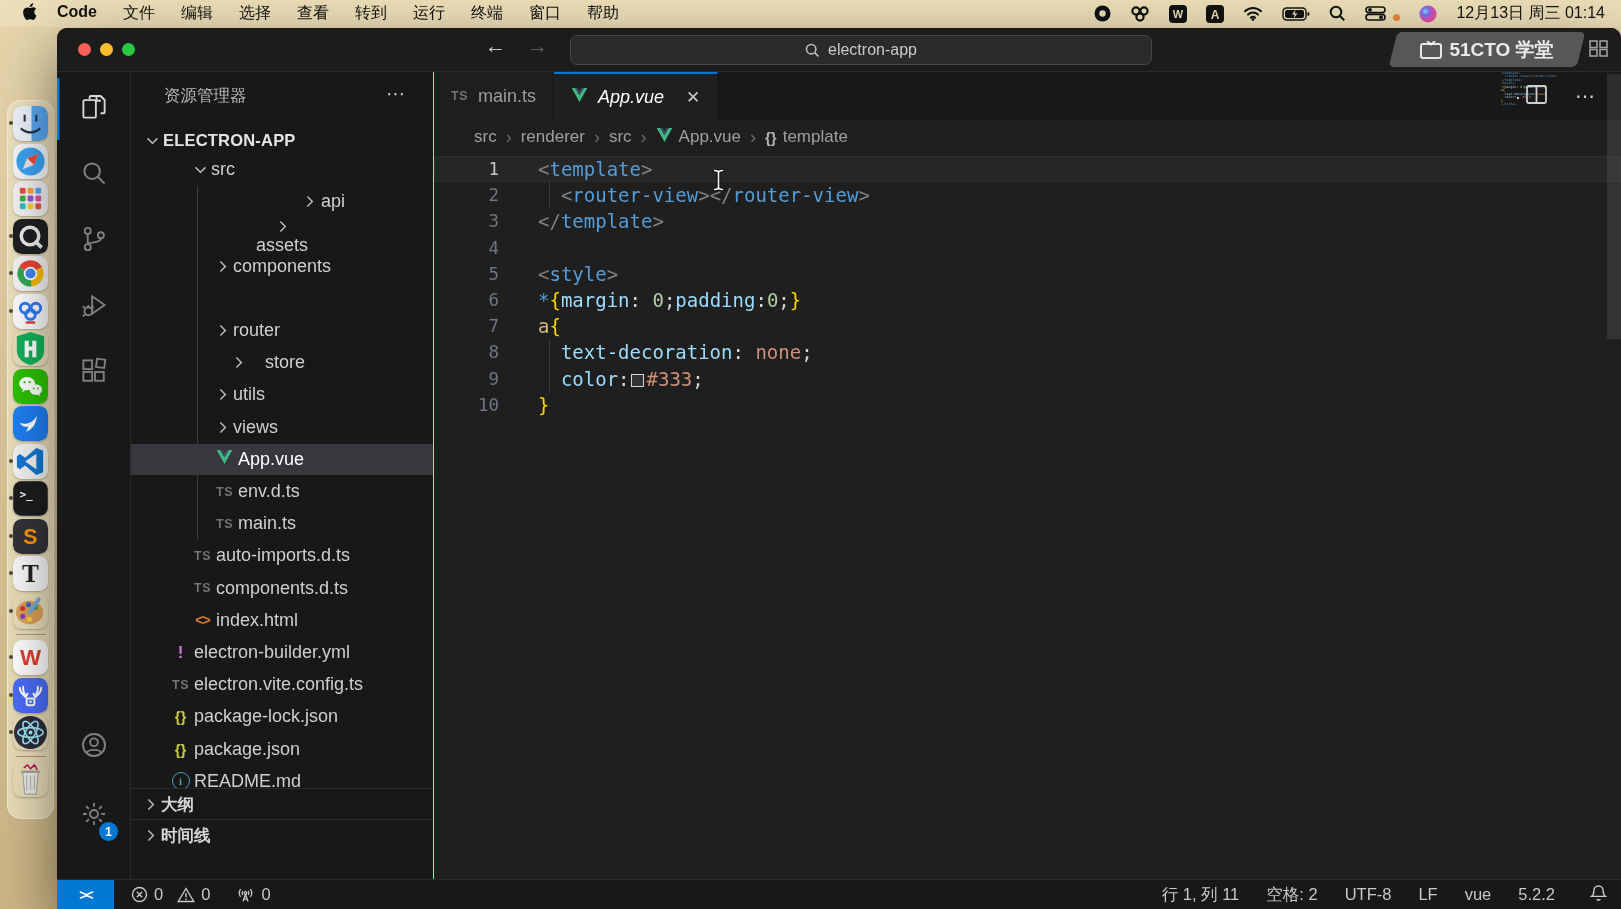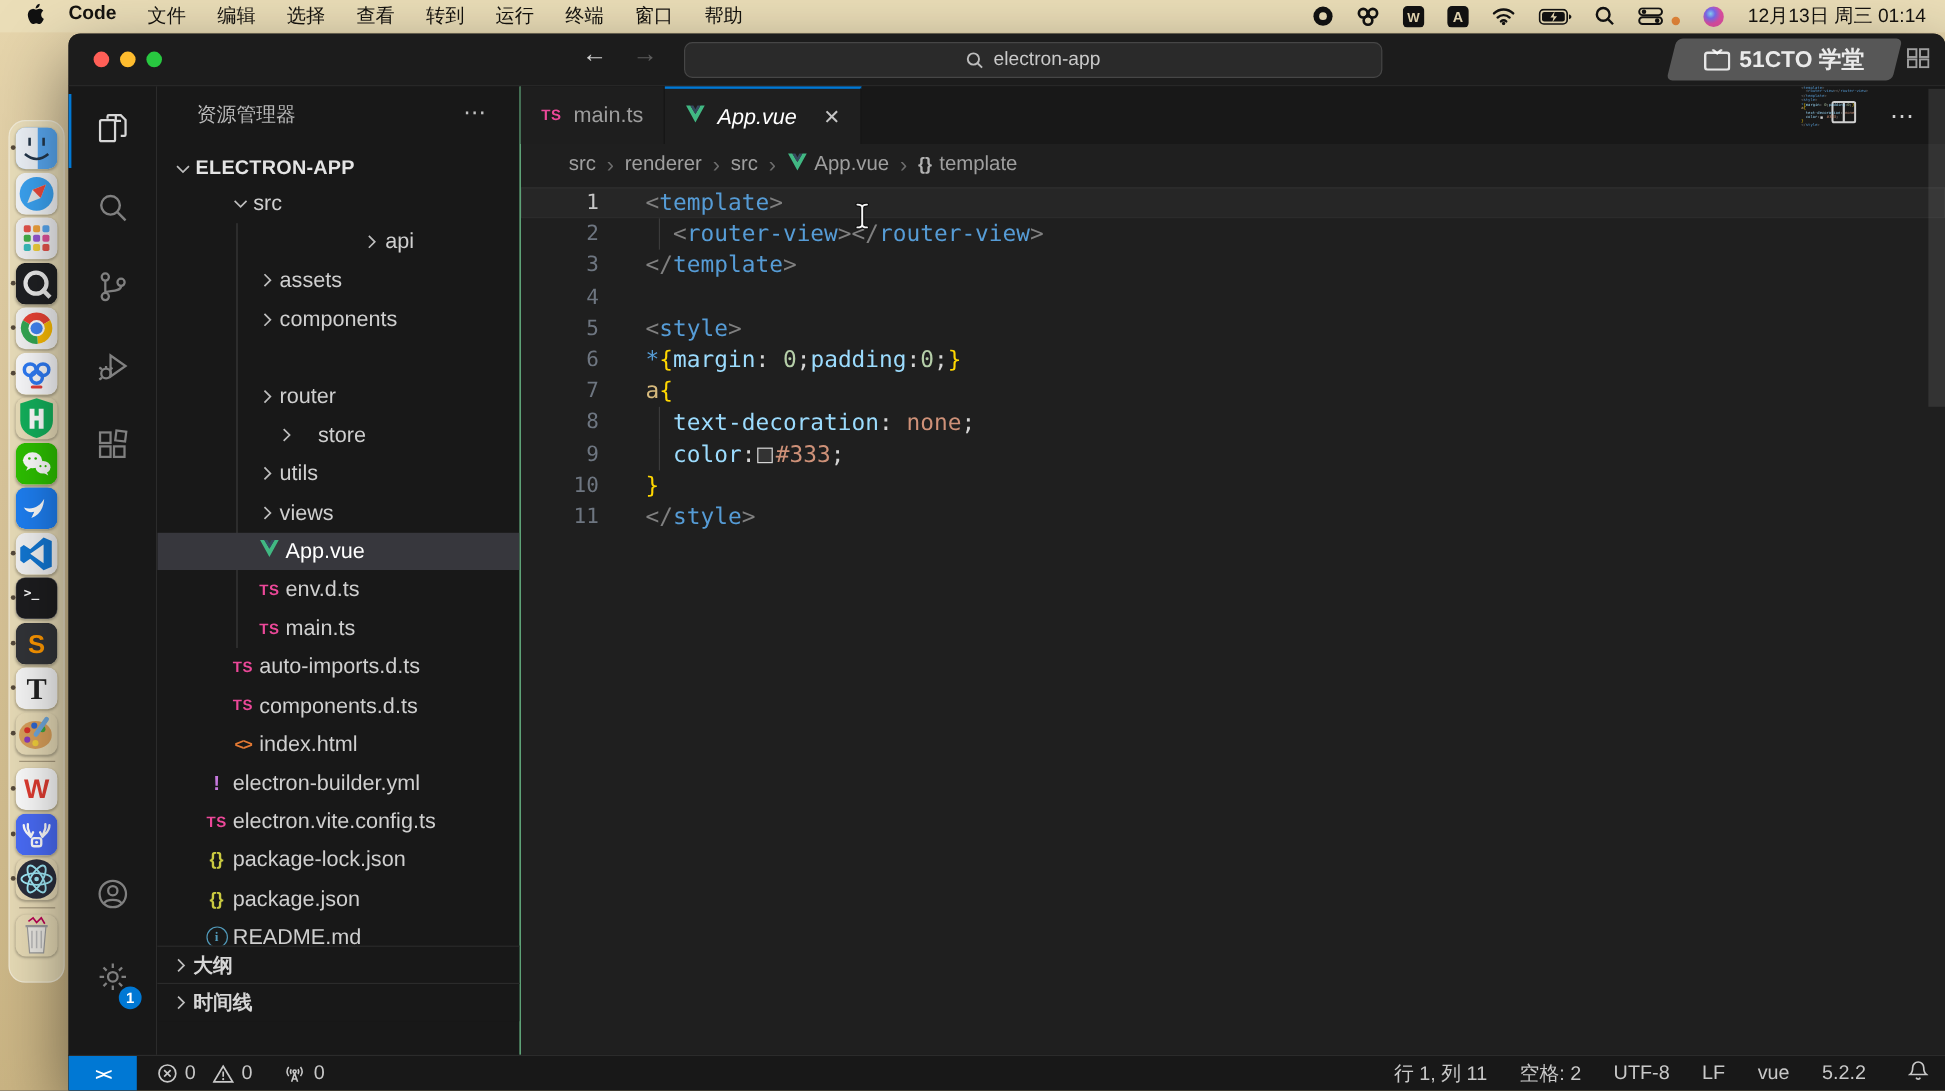--- a/index.html
+++ b/index.html
@@ -56,21 +56,21 @@
   .sidebar{width:302px;background:#181818;border-right:1px solid #86efac;position:relative;flex:none;overflow:hidden;font-size:18px;}
   .sb-title{position:absolute;top:13px;left:33px;font-size:16.5px;color:#b8b8b8;}
   .sb-dots{position:absolute;top:10px;right:26px;color:#c0c0c0;font-size:19px;letter-spacing:2px;}
   .root-row{position:absolute;top:53px;left:0;right:0;height:31px;display:flex;align-items:center;color:#e4e4e4;font-weight:700;font-size:16.5px;letter-spacing:.2px;}
   .tree{position:absolute;top:0;left:0;right:0;height:716px;overflow:hidden;}
   .trow{position:absolute;left:0;right:0;height:31px;display:flex;align-items:center;color:#cfcfcf;}
   .trow.sel{background:#37373d;color:#fff;}
   .tchev{width:22px;display:flex;justify-content:center;color:#bdbdbd;flex:none;}
   .ticon{width:27px;display:flex;justify-content:center;align-items:center;flex:none;}
   .tguide{position:absolute;left:66px;width:1px;background:#3a3a3a;}
-  .ico-ts{font-size:12.5px;font-weight:700;color:#ec4899;letter-spacing:.5px;}
+  .ico-ts{font-size:12.5px;font-weight:700;color:#737373;letter-spacing:.5px;}
   .ico-json{font-size:15px;font-weight:700;color:#cbcb41;}
   .ico-html{font-size:14px;font-weight:700;color:#e37933;letter-spacing:-1px;}
   .ico-yml{font-size:17px;font-weight:700;color:#c678dd;}
   .ico-info{width:16px;height:16px;border:1.6px solid #519aba;border-radius:50%;color:#519aba;
     font-size:11px;font-weight:700;display:flex;align-items:center;justify-content:center;font-family:"Liberation Serif",serif;}
   .sb-section{position:absolute;left:0;right:0;height:31px;border-top:1px solid #2b2b2b;background:#181818;
     display:flex;align-items:center;color:#d6d6d6;font-weight:700;font-size:16.5px;}
   .sb-section .tchev{margin-left:8px;}
   
   .editor{flex:1;position:relative;background:#1f1f1f;min-width:0;}
@@ -560,21 +560,21 @@
             </div>
             <div class="trow" style="top: 114.2px; justify-content: center;">
               <div style="width: 80px; flex: 0 0 auto;"></div>
               <div class="tchev">
                 <svg width="17" height="17" viewBox="0 0 24 24">
                   <path d="M9 5l7 7-7 7" fill="none" stroke="currentColor" stroke-width="2"></path>
                 </svg>
               </div>
               <div>api</div>
             </div>
-            <div class="trow" style="top: 146.4px;">
+            <div class="trow" style="top: 146.4px; flex-direction: column;">
               <div style="width: 80px; flex: 0 0 auto;"></div>
               <div class="tchev">
                 <svg width="17" height="17" viewBox="0 0 24 24">
                   <path d="M9 5l7 7-7 7" fill="none" stroke="currentColor" stroke-width="2"></path>
                 </svg>
               </div>
               <div>assets</div>
             </div>
             <div class="trow" style="top: 178.6px;">
               <div style="width: 80px; flex: 0 0 auto;"></div>
@@ -786,21 +786,20 @@
             <div class="cline current"><div class="ln">1</div><div class="lc"><span class="tk-p">&lt;</span><span class="tk-tag">template</span><span class="tk-p">&gt;</span></div></div>
             <div class="cline guide"><div class="ln">2</div><div class="lc"><span class="tk-ws">  </span><span class="tk-p">&lt;</span><span class="tk-tag">router-view</span><span class="tk-p">&gt;</span><span class="tk-p">&lt;/</span><span class="tk-tag">router-view</span><span class="tk-p">&gt;</span></div></div>
             <div class="cline"><div class="ln">3</div><div class="lc"><span class="tk-p">&lt;/</span><span class="tk-tag">template</span><span class="tk-p">&gt;</span></div></div>
             <div class="cline"><div class="ln">4</div><div class="lc"></div></div>
             <div class="cline"><div class="ln">5</div><div class="lc"><span class="tk-p">&lt;</span><span class="tk-tag">style</span><span class="tk-p">&gt;</span></div></div>
             <div class="cline"><div class="ln">6</div><div class="lc"><span class="tk-tag">*</span><span class="tk-br">{</span><span class="tk-prop">margin</span><span class="tk-pl">:</span><span class="tk-ws"> </span><span class="tk-num">0</span><span class="tk-pl">;</span><span class="tk-prop">padding</span><span class="tk-pl">:</span><span class="tk-num">0</span><span class="tk-pl">;</span><span class="tk-br">}</span></div></div>
             <div class="cline"><div class="ln">7</div><div class="lc"><span class="tk-sel">a</span><span class="tk-br">{</span></div></div>
             <div class="cline guide"><div class="ln">8</div><div class="lc"><span class="tk-ws">  </span><span class="tk-prop">text-decoration</span><span class="tk-pl">:</span><span class="tk-ws"> </span><span class="tk-str">none</span><span class="tk-pl">;</span></div></div>
             <div class="cline guide"><div class="ln">9</div><div class="lc"><span class="tk-ws">  </span><span class="tk-prop">color</span><span class="tk-pl">:</span><span class="swatch"></span><span class="tk-str">#333</span><span class="tk-pl">;</span></div></div>
             <div class="cline"><div class="ln">10</div><div class="lc"><span class="tk-br">}</span></div></div>
-            <div class="cline"><div class="ln">11</div><div class="lc"><span class="tk-p">&lt;/</span><span class="tk-tag">style</span><span class="tk-p">&gt;</span></div></div>
           </div>
         <div class="minimap" id="minimap"><div><span class="tk-p">&lt;</span><span class="tk-tag">template</span><span class="tk-p">&gt;</span></div><div><span class="tk-ws">  </span><span class="tk-p">&lt;</span><span class="tk-tag">router-view</span><span class="tk-p">&gt;</span><span class="tk-p">&lt;/</span><span class="tk-tag">router-view</span><span class="tk-p">&gt;</span></div><div><span class="tk-p">&lt;/</span><span class="tk-tag">template</span><span class="tk-p">&gt;</span></div><div></div><div><span class="tk-p">&lt;</span><span class="tk-tag">style</span><span class="tk-p">&gt;</span></div><div><span class="tk-tag">*</span><span class="tk-br">{</span><span class="tk-prop">margin</span><span class="tk-pl">:</span><span class="tk-ws"> </span><span class="tk-num">0</span><span class="tk-pl">;</span><span class="tk-prop">padding</span><span class="tk-pl">:</span><span class="tk-num">0</span><span class="tk-pl">;</span><span class="tk-br">}</span></div><div><span class="tk-sel">a</span><span class="tk-br">{</span></div><div><span class="tk-ws">  </span><span class="tk-prop">text-decoration</span><span class="tk-pl">:</span><span class="tk-ws"> </span><span class="tk-str">none</span><span class="tk-pl">;</span></div><div><span class="tk-ws">  </span><span class="tk-prop">color</span><span class="tk-pl">:</span><span class="swatch" style="width: 2px; height: 2px; border-width: 1px;"></span><span class="tk-str">#333</span><span class="tk-pl">;</span></div><div><span class="tk-br">}</span></div><div><span class="tk-p">&lt;/</span><span class="tk-tag">style</span><span class="tk-p">&gt;</span></div></div>
         <div class="vscroll"></div>
       </div>
     </div>
 
     <div class="statusbar">
       <div class="remote">&gt;&lt;</div>
       <div class="sb-grp">
         <svg width="17" height="17" viewBox="0 0 17 17">

